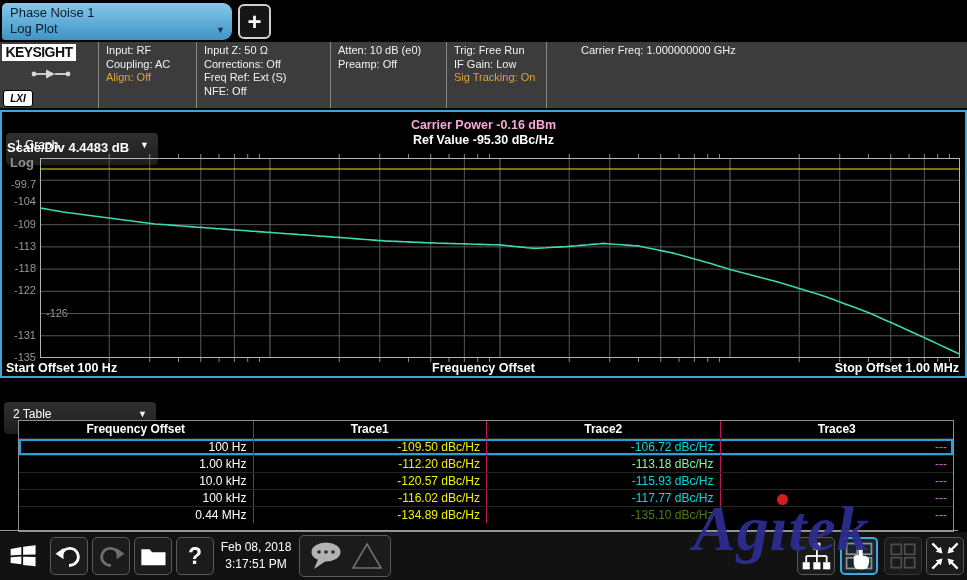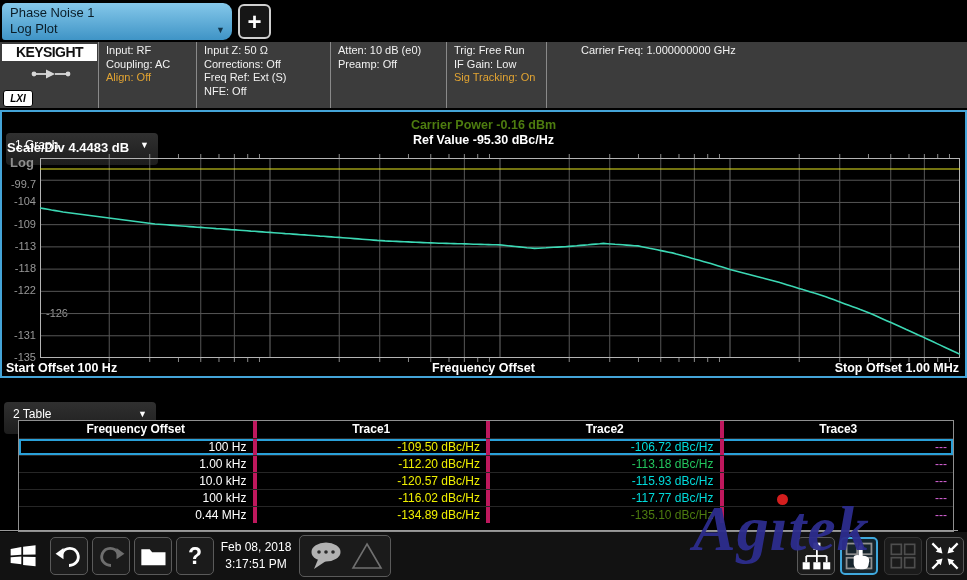--- a/index.html
+++ b/index.html
@@ -12,62 +12,62 @@
        background:linear-gradient(#85c8ea,#3f94c6);border-radius:5px 9px 9px 3px;
        color:#06222f;padding:2px 8px;box-sizing:border-box;}
   .tab-line{font-size:13px;line-height:16px;color:#0a1d28;}
   .tab-caret{position:absolute;right:7px;bottom:5px;font-size:9px;color:#10344a;}
   .plus-btn{position:absolute;left:238px;top:4px;width:33px;height:35px;background:#161616;
        border:2px solid #cfcfcf;border-radius:6px;color:#fff;font-size:24px;font-weight:bold;
        line-height:29px;text-align:center;padding:0;font-family:"Liberation Sans",sans-serif;}
 
   
   #header{position:absolute;left:0;top:42px;width:967px;height:66px;background:#3c3c3c;}
-  #brand-strip{position:absolute;left:2px;top:2px;width:95px;height:17px;background:#fff;
+  #brand-strip{position:absolute;left:2px;top:2px;width:74px;height:17px;background:#fff;
        color:#111;font-weight:bold;font-size:14px;letter-spacing:-0.6px;line-height:17px;
        text-align:center;}
   #brand-arrow{position:absolute;left:30px;top:26px;}
   #lxi-badge{position:absolute;left:3px;top:48px;width:28px;height:15px;background:#fff;
        border:1px solid #000;border-radius:3px;color:#000;font-style:italic;font-weight:bold;
        font-size:10px;line-height:15px;text-align:center;}
   .hdr-col{position:absolute;top:0;height:66px;border-left:1px solid #8a8a8a;
        padding:2px 0 0 7px;box-sizing:border-box;}
   .hdr-line{font-size:11px;line-height:13.5px;color:#f2f2f2;white-space:nowrap;}
   .hdr-line.amber{color:#e2a432;}
 
   
   #graphwin{position:absolute;left:0;top:110px;width:967px;height:268px;background:#000;
        border:2px solid #44a4d8;box-sizing:border-box;}
   .selector{position:absolute;background:linear-gradient(#303030,#1d1d1d);border-radius:4px;
        width:152px;height:32px;color:#fff;font-size:12px;line-height:24px;padding-left:9px;
        box-sizing:border-box;margin-top:19px;}
   .selector .sel-caret{position:absolute;right:9px;top:0;font-size:9px;color:#fff;}
   #graph-selector{left:4px;top:2px;}
   #scalediv{position:absolute;left:5px;top:28px;color:#fff;font-weight:bold;font-size:13px;}
-  #gtitle1{position:absolute;left:0;top:6px;width:100%;text-align:center;color:#4d7c0f;
+  #gtitle1{position:absolute;left:0;top:6px;width:100%;text-align:center;color:#f9a8d4;
        font-weight:bold;font-size:12.5px;}
   #gtitle2{position:absolute;left:0;top:21px;width:100%;text-align:center;color:#fff;
        font-weight:bold;font-size:12.5px;}
   #loglabel{position:absolute;left:8px;top:43px;color:#8f8f8f;font-weight:bold;font-size:13px;}
   .ylab{position:absolute;left:0;width:34px;text-align:right;color:#989898;font-size:11px;}
   #plot{position:absolute;left:38px;top:46px;overflow:visible;}
   #xlab-start{position:absolute;left:4px;top:249px;color:#fff;font-weight:bold;font-size:12.5px;}
   #xlab-mid{position:absolute;left:0;top:249px;width:100%;text-align:center;color:#fff;
        font-weight:bold;font-size:12.5px;}
   #xlab-stop{position:absolute;right:6px;top:249px;color:#fff;font-weight:bold;font-size:12.5px;}
 
   
   #table-selector{left:4px;top:383px;}
   #ptable{position:absolute;left:18px;top:420px;width:936px;background:#000;
        border:1px solid #8f8f8f;box-sizing:border-box;}
   .trow{display:flex;height:16px;border-top:1px solid #262626;}
   .trow.thead{height:17px;border-top:none;}
   .trow.sel{box-shadow:inset 0 0 0 2px #2aa0d8;}
   .tcell{width:233.5px;box-sizing:border-box;font-size:12px;line-height:16px;
-       text-align:right;padding-right:6px;border-left:4px solid #be185d;overflow:hidden;}
+       text-align:right;padding-right:6px;border-left:1px solid #be185d;overflow:hidden;}
   .tcell:first-child{border-left:none;}
   .thead .tcell{text-align:center;color:#fff;font-weight:bold;line-height:17px;padding-right:0;}
   .tfill{height:8px;}
 
   
   #bottom-line{position:absolute;left:0;top:530px;width:958px;height:1px;background:#9a9a9a;}
   #taskbar{position:absolute;left:0;top:532px;width:967px;height:48px;background:#121212;}
   .tb-btn{position:absolute;top:5px;width:38px;height:38px;background:#1b1b1b;
        border:1px solid #5a5a5a;border-radius:5px;box-sizing:border-box;
        display:flex;align-items:center;justify-content:center;padding:0;}
@@ -276,21 +276,21 @@
       </div>
       <div class="trow sel">
         <div class="tcell" style="color: rgb(255, 255, 255);">100 Hz</div>
         <div class="tcell" style="color: rgb(240, 240, 0);">-109.50 dBc/Hz</div>
         <div class="tcell" style="color: rgb(0, 220, 220);">-106.72 dBc/Hz</div>
         <div class="tcell" style="color: rgb(217, 100, 217);">---</div>
       </div>
       <div class="trow">
         <div class="tcell" style="color: rgb(255, 255, 255);">1.00 kHz</div>
         <div class="tcell" style="color: rgb(240, 240, 0);">-112.20 dBc/Hz</div>
-        <div class="tcell" style="color: #22c55e;">-113.18 dBc/Hz</div>
+        <div class="tcell" style="color: #86efac;">-113.18 dBc/Hz</div>
         <div class="tcell" style="color: rgb(217, 100, 217);">---</div>
       </div>
       <div class="trow">
         <div class="tcell" style="color: rgb(255, 255, 255);">10.0 kHz</div>
         <div class="tcell" style="color: rgb(240, 240, 0);">-120.57 dBc/Hz</div>
         <div class="tcell" style="color: rgb(0, 220, 220);">-115.93 dBc/Hz</div>
         <div class="tcell" style="color: rgb(217, 100, 217);">---</div>
       </div>
       <div class="trow">
         <div class="tcell" style="color: rgb(255, 255, 255);">100 kHz</div>

